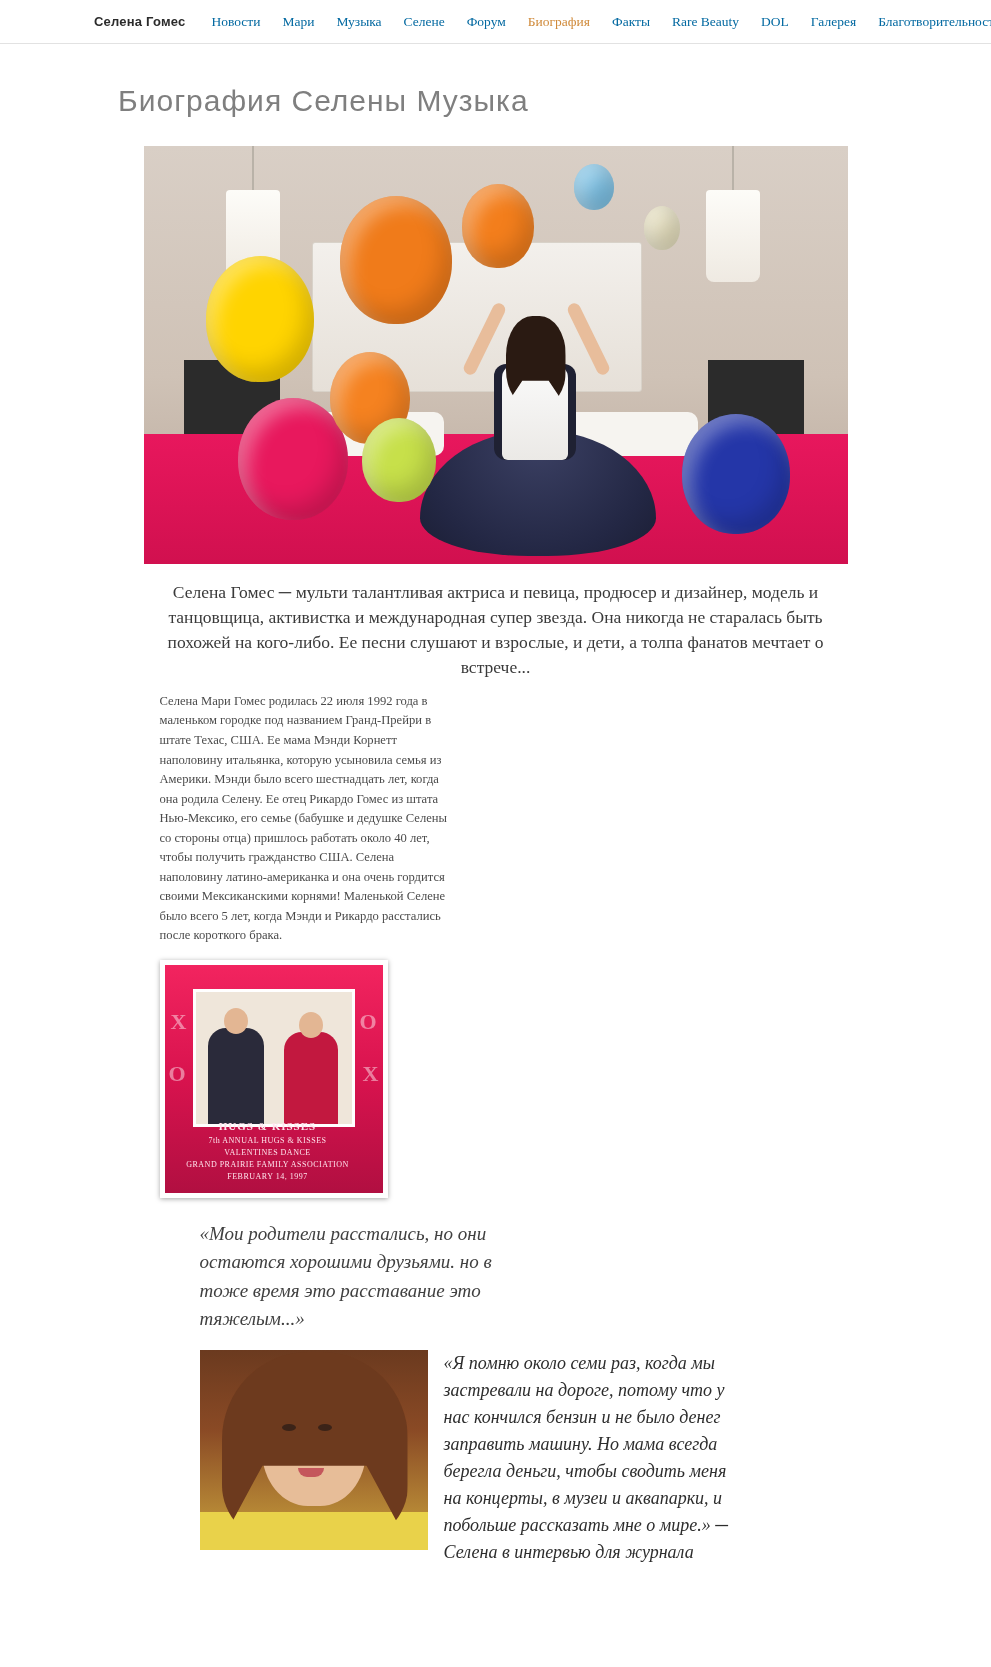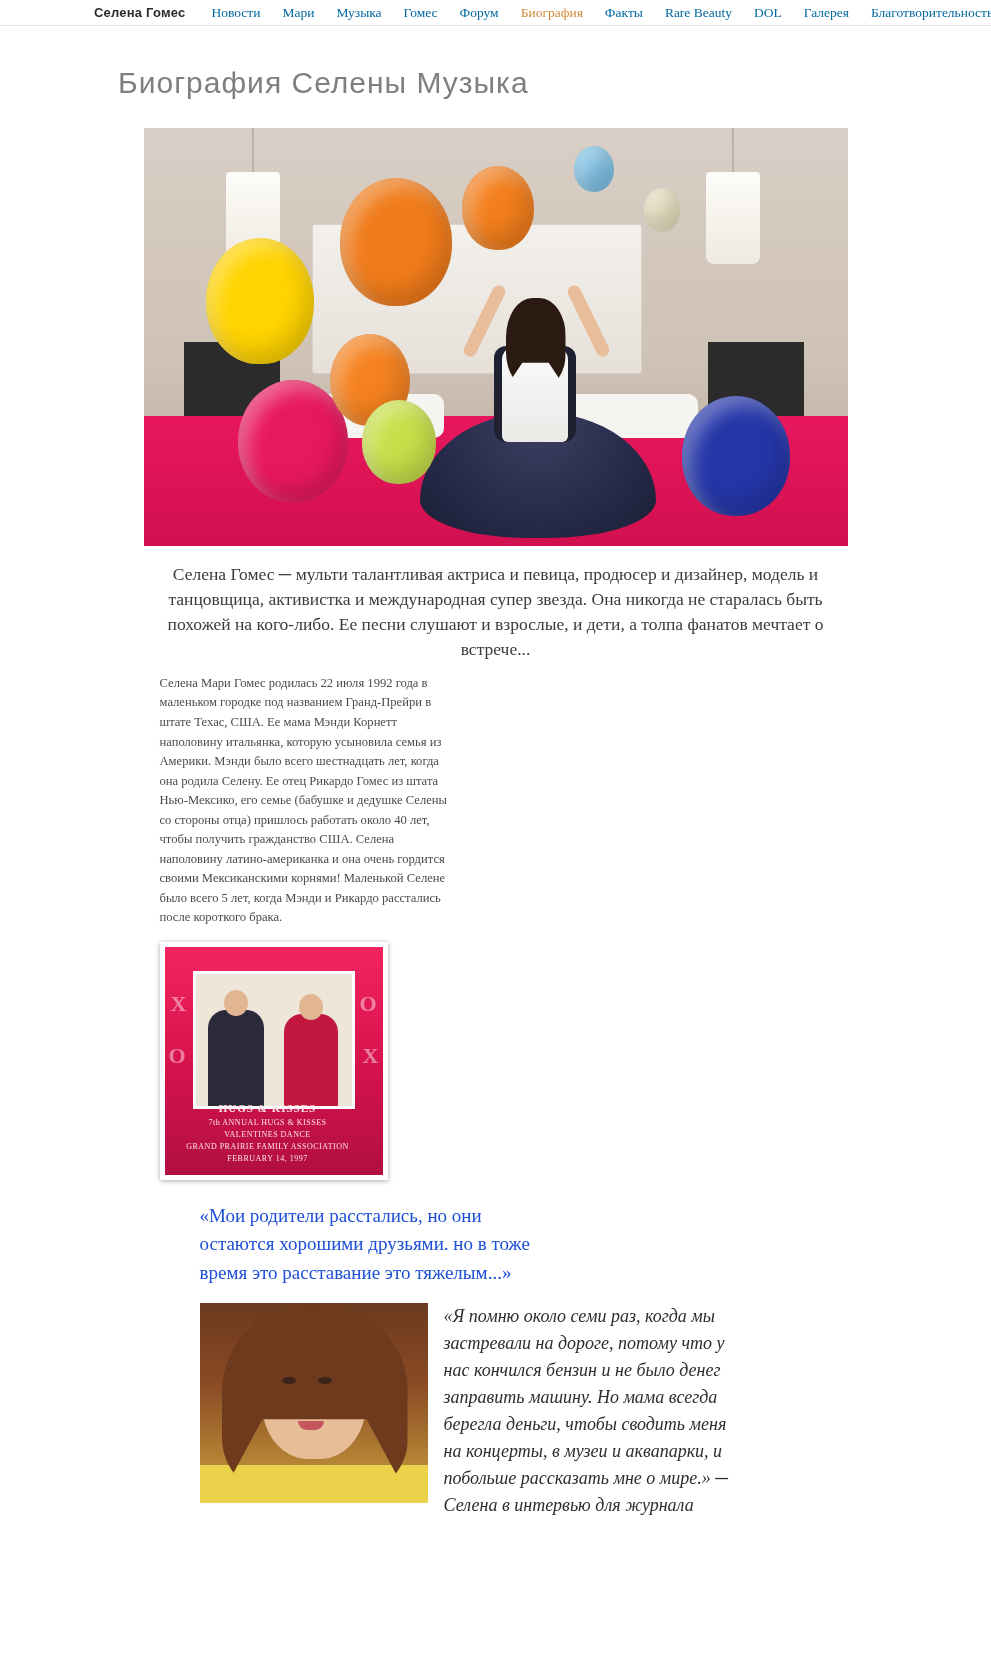--- a/index.html
+++ b/index.html
@@ -7,21 +7,21 @@
   body {
     width: 991px;
     min-height: 1667px;
     background: #ffffff;
     font-family: "Liberation Serif", serif;
     color: #333;
   }
 
   
   .navbar {
-    height: 26px;
+    height: 44px;
     border-bottom: 1px solid #e2e2e2;
     display: flex;
     align-items: center;
     padding: 0 0 0 94px;
     background: #fff;
   }
   .brand {
     font-family: "Liberation Sans", sans-serif;
     font-weight: bold;
     font-size: 13px;
@@ -235,23 +235,24 @@
     font-family: "Liberation Serif", serif; color: #ffe3ec; font-size: 8px; line-height: 1.5;
     letter-spacing: .5px;
   }
   .poster .xoxo {
     position: absolute; font-family: "Liberation Serif", serif; color: rgba(255,255,255,.45);
     font-weight: bold; font-size: 22px;
   }
 
   blockquote.quote {
     font-family: "Liberation Serif", serif;
+    font-style: italic;
     font-size: 19px;
     line-height: 1.5;
-    color: #1d4ed8;
+    color: #404040;
     margin: 22px 0 0 56px;
     width: 340px;
   }
 
   .center-note {
     font-family: "Liberation Serif", serif;
     font-size: 12.6px;
     line-height: 1.5;
     color: #4b4b4b;
     text-align: center;
@@ -302,21 +303,21 @@
 </style>
 </head>
 <body>
 
 <div class="navbar">
   <div class="brand">Селена Гомес</div>
   <ul class="nav-list">
     <li>Новости</li>
     <li>Мари</li>
     <li>Музыка</li>
-    <li>Гомес</li>
+    <li>Селене</li>
     <li>Форум</li>
     <li class="active" style="color: rgb(208, 138, 58);">Биография</li>
     <li>Факты</li>
     <li>Rare Beauty</li>
     <li>DOL</li>
     <li>Галерея</li>
     <li>Благотворительность</li>
   </ul>
 </div>
 

